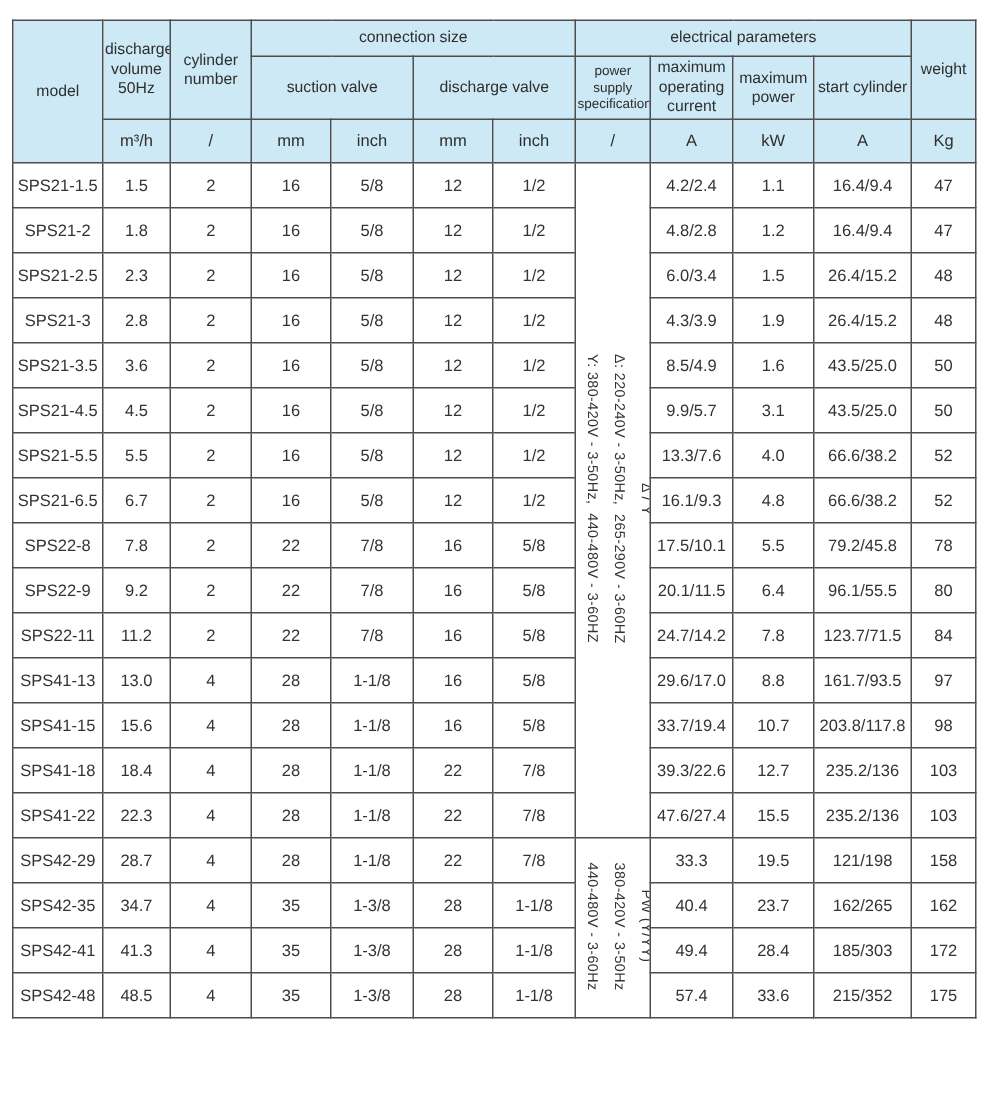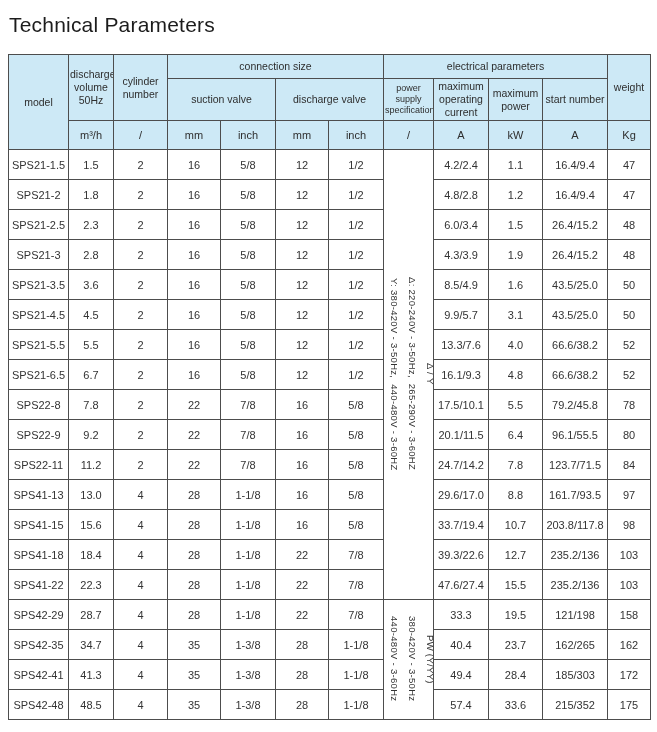--- a/index.html
+++ b/index.html
@@ -75,21 +75,20 @@
     display:block;
     white-space:pre;
     padding:0 1.5px;
     letter-spacing:.3px;
   }
 </style>
 </head>
 <body>
 
 <div class="page">
-  <h1 class="title">Technical Parameters</h1>
 
   <table class="tech">
     <colgroup>
       <col style="width:60px">
         <col style="width:45px">
         <col style="width:54px">
       <col style="width:53px">
         <col style="width:55px">
         <col style="width:53px">
         <col style="width:55px">
@@ -107,21 +106,21 @@
         <th colspan="4">connection size</th>
         <th colspan="4">electrical parameters</th>
         <th rowspan="2">weight</th>
       </tr>
       <tr class="hr2">
         <th colspan="2">suction valve</th>
         <th colspan="2">discharge valve</th>
         <th class="small">power supply specifications</th>
         <th>maximum operating current</th>
         <th>maximum power</th>
-        <th>start number</th>
+        <th>start cylinder</th>
       </tr>
       <tr class="hr3">
         <td class="unit">m³/h</td>
         <td class="unit">/</td>
         <td class="unit">mm</td>
         <td class="unit">inch</td>
         <td class="unit">mm</td>
         <td class="unit">inch</td>
         <td class="unit">/</td>
         <td class="unit">A</td>

